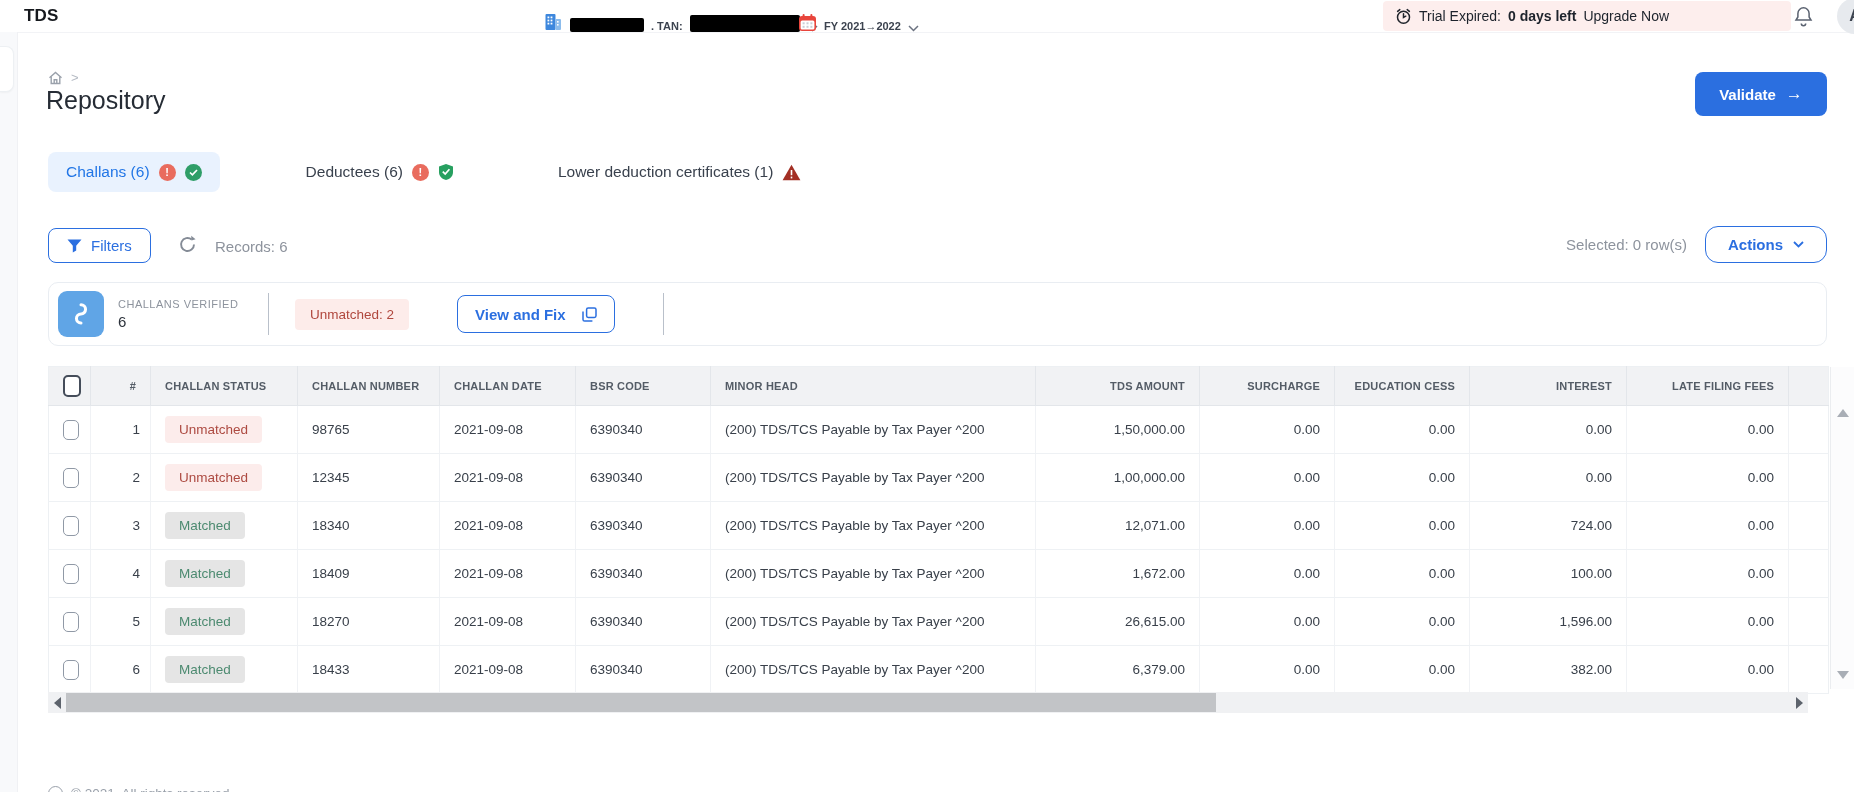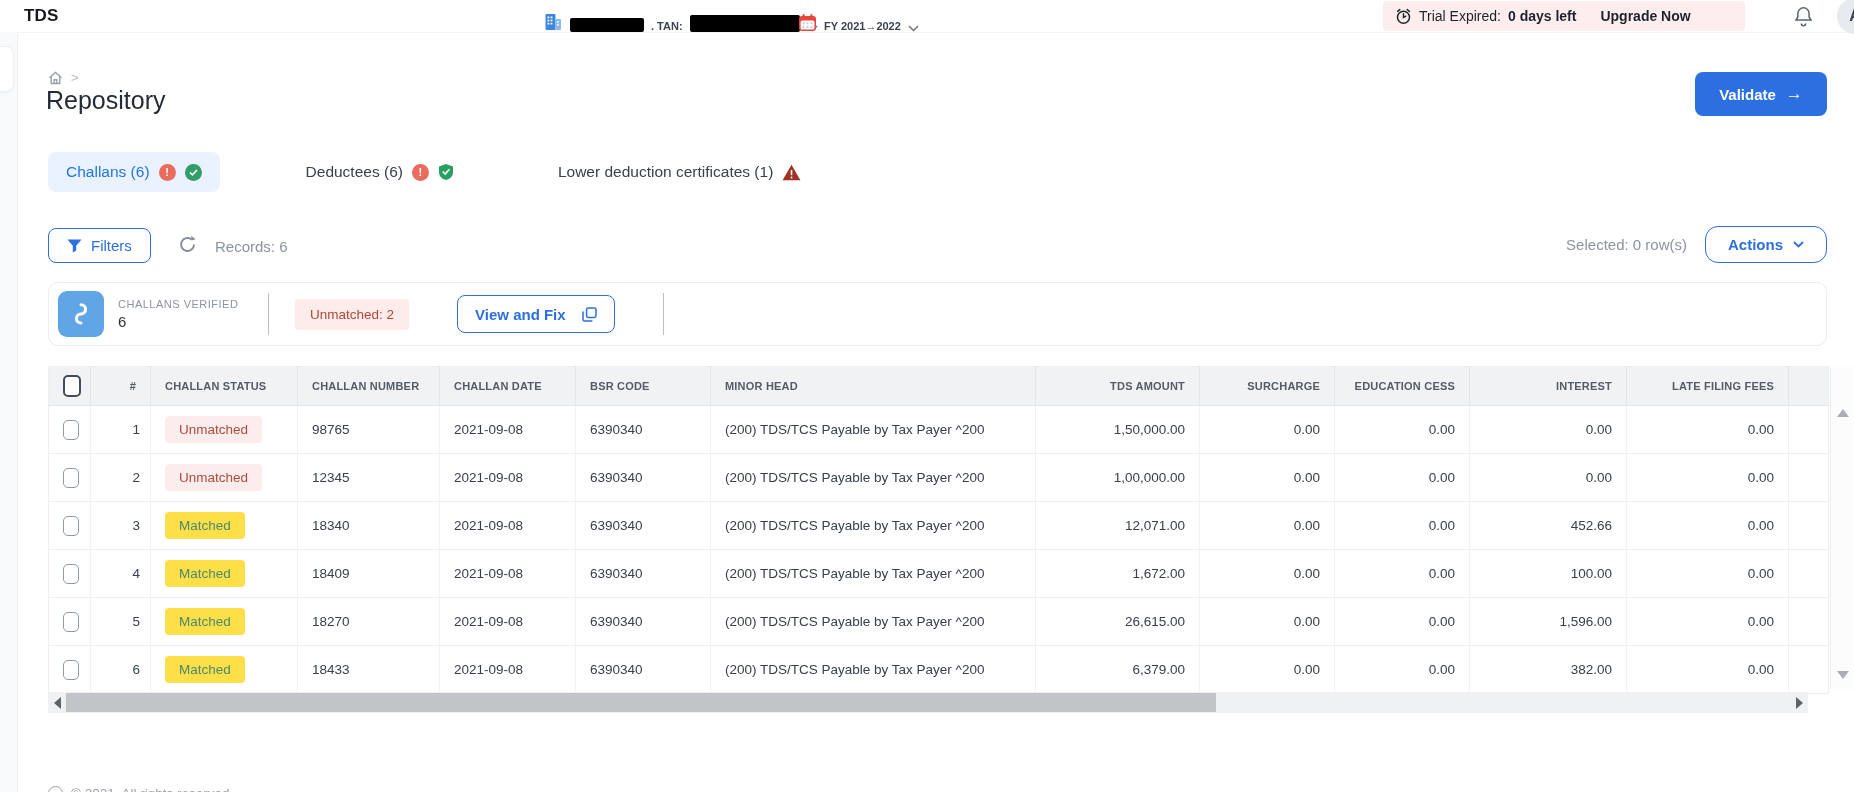--- a/index.html
+++ b/index.html
@@ -9,24 +9,24 @@
   }
   
   .topbar{position:absolute;left:0;top:0;width:1854px;height:32px;background:#fff;border-bottom:1px solid #f2f3f6;padding-left:13px;}
   .brand{position:absolute;left:24px;top:6px;font-size:17px;font-weight:700;color:#15181d;letter-spacing:.2px;}
   .org-group,.fy-group{position:absolute;top:0;height:32px;display:flex;align-items:flex-end;gap:7px;font-size:11px;color:#3c434f;font-weight:bold;}
   .org-group{left:543px;}
   .fy-group{left:798px;}
   .redact{background:#000;border-radius:2px;display:inline-block;}
   .redact-1{width:74px;height:14px;}
   .redact-2{width:110px;height:17px;}
-  .trial-banner{position:absolute;left:1383px;top:1px;width:362px;height:30px;background:#fdeeed;border-radius:4px;
+  .trial-banner{position:absolute;left:1383px;top:1px;width:408px;height:30px;background:#fdeeed;border-radius:4px;
     display:flex;align-items:center;gap:7px;padding:0 12px;box-sizing:border-box;font-size:14px;color:#1d232c;}
   .trial-days{font-weight:700;}
-  .upgrade{margin-left:17px;font-weight:700;cursor:pointer;}
+  .upgrade{margin-left:0;font-weight:400;cursor:pointer;}
   .bell{position:absolute;left:1793px;top:5px;}
   .avatar{position:absolute;left:1837px;top:-2px;width:36px;height:36px;border-radius:50%;background:#e7eaee;
     display:flex;align-items:center;justify-content:center;font-size:16px;font-weight:700;color:#3c434f;}
   
   .side-strip{position:absolute;left:0;top:32px;width:18px;height:760px;background:#f8f9fb;border-right:1px solid #f0f1f4;box-sizing:border-box;}
   .side-notch{position:absolute;left:0;top:46px;width:13px;height:44px;background:#fff;border:1px solid #edf0f3;border-left:none;
     border-radius:0 8px 8px 0;box-shadow:0 1px 2px rgba(0,0,0,.04);}
   
   .breadcrumb{position:absolute;left:48px;top:70px;display:flex;align-items:center;gap:8px;font-size:13px;color:#b4bac3;}
   .page-title{position:absolute;left:46px;top:86px;font-size:25px;font-weight:500;color:#262c35;}
@@ -69,21 +69,21 @@
     border-right:1px solid #e3e6ea;border-bottom:1px solid #e3e6ea;padding:0 14px;white-space:nowrap;overflow:hidden;}
   td{height:47px;font-size:13.5px;color:#39404a;border-right:1px solid #f0f2f5;border-bottom:1px solid #eef1f4;
     padding:0 14px;white-space:nowrap;overflow:hidden;background:#fff;}
   th:last-child,td:last-child{border-right:none;}
   .al-left{text-align:left;} .al-right{text-align:right;} .al-center{text-align:center;}
   .cell-num{padding-right:10px;color:#3a414b;}
   .cb{display:inline-block;width:14px;height:18px;border:1.8px solid #9099a6;border-radius:5px;background:#fff;vertical-align:middle;cursor:pointer;}
   .cb-head{border:2px solid #454d5a;}
   .badge{display:inline-block;padding:6px 14px;border-radius:4px;font-size:13.5px;}
   .badge-unmatched{background:#fceceb;color:#ad4a41;}
-  .badge-matched{background:#fde047;color:#4c8a70;}
+  .badge-matched{background:#e5e5e5;color:#4c8a70;}
   
   .vscroll{position:absolute;left:1830px;top:367px;width:24px;height:322px;background:#fcfcfd;border-left:1px solid #ebedf0;box-sizing:border-box;}
   .tri-up{position:absolute;left:6px;top:42px;width:0;height:0;border-left:6px solid transparent;border-right:6px solid transparent;border-bottom:8px solid #a9aeb6;}
   .tri-down{position:absolute;left:6px;bottom:10px;width:0;height:0;border-left:6px solid transparent;border-right:6px solid transparent;border-top:8px solid #a9aeb6;}
   .hscroll{position:absolute;left:48px;top:692px;width:1760px;height:21px;background:#f0f1f3;}
   .h-left,.h-right{position:absolute;top:0;width:18px;height:21px;display:flex;align-items:center;justify-content:center;cursor:pointer;}
   .h-left{left:0;} .h-right{right:0;}
   .tri-left{width:0;height:0;border-top:6px solid transparent;border-bottom:6px solid transparent;border-right:7px solid #5d636c;}
   .tri-right{width:0;height:0;border-top:6px solid transparent;border-bottom:6px solid transparent;border-left:7px solid #5d636c;}
   .h-thumb{position:absolute;left:18px;top:1px;width:1150px;height:19px;background:#c2c4c7;cursor:pointer;}
@@ -341,21 +341,21 @@
           <td class="al-center cell-select"><span class="cb"></span></td>
           <td class="al-right cell-num">3</td>
           <td class="al-left cell-status"><span class="badge badge-matched">Matched</span></td>
           <td class="al-left cell-number">18340</td>
           <td class="al-left cell-date">2021-09-08</td>
           <td class="al-left cell-bsr">6390340</td>
           <td class="al-left cell-minor">(200) TDS/TCS Payable by Tax Payer ^200</td>
           <td class="al-right cell-tds">12,071.00</td>
           <td class="al-right cell-surcharge">0.00</td>
           <td class="al-right cell-cess">0.00</td>
-          <td class="al-right cell-interest">452.66</td>
+          <td class="al-right cell-interest">724.00</td>
           <td class="al-right cell-late">0.00</td>
           <td class="al-left cell-filler"></td>
         </tr>
         <tr>
           <td class="al-center cell-select"><span class="cb"></span></td>
           <td class="al-right cell-num">4</td>
           <td class="al-left cell-status"><span class="badge badge-matched">Matched</span></td>
           <td class="al-left cell-number">18409</td>
           <td class="al-left cell-date">2021-09-08</td>
           <td class="al-left cell-bsr">6390340</td>

